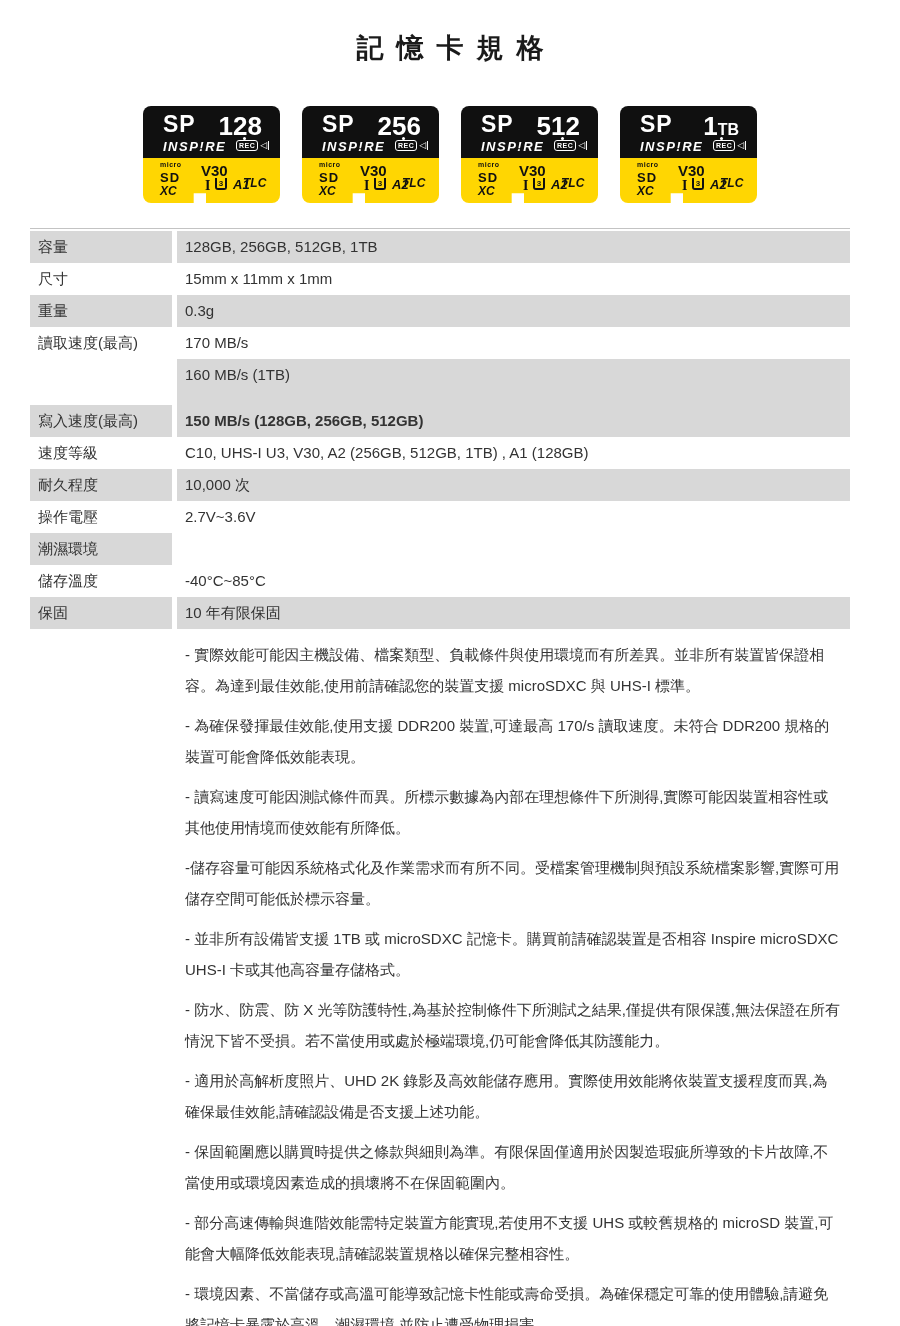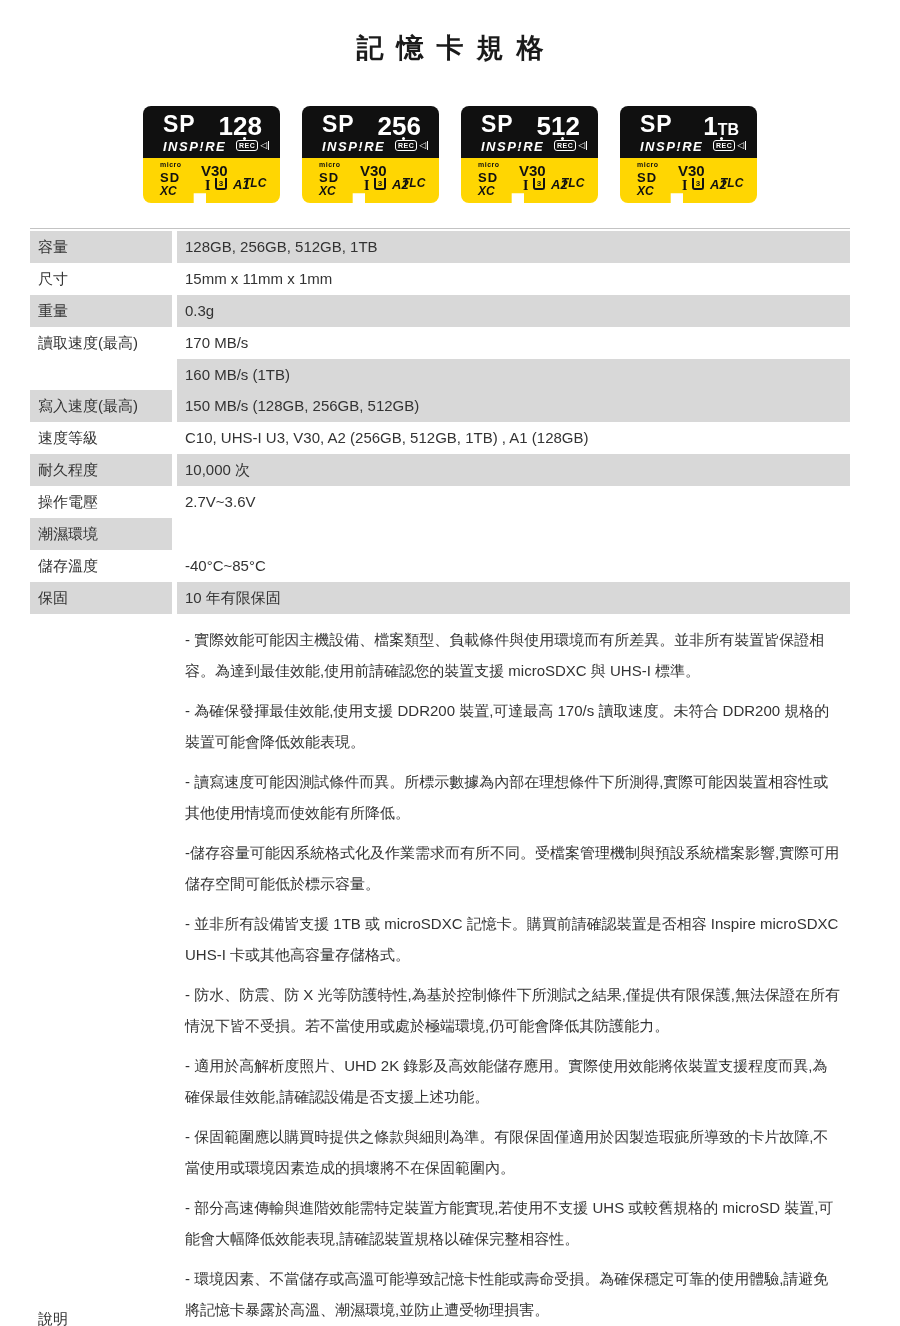--- a/index.html
+++ b/index.html
@@ -47,21 +47,21 @@
     font-style:italic; color:#111; }
 
   
   .spec-table { margin:25px 50px 0 30px; width:820px; border-top:1px solid #c3c3c3;
     padding-top:2px; font-size:15px; }
   .spec-row { display:flex; align-items:flex-end; }
   .row-label { width:142px; padding:7px 8px; line-height:18px; flex-shrink:0; }
   .row-value { flex:1; margin-left:5px; padding:7px 8px; line-height:18px; }
   .spec-row:nth-child(odd) .row-label,
   .spec-row:nth-child(odd) .row-value { background:#d8d8d8; }
-  .cell-line + .cell-line { margin-top:13px; }
+  .cell-line + .cell-line { margin-top:28px;font-weight:bold; }
   .notes-row .row-label { padding-top:13px; }
   .notes-row .row-value { padding-top:10px; padding-bottom:10px; }
   .note-p { line-height:31px; }
   .note-p + .note-p { margin-top:9px; }
 </style>
 </head>
 <body>
 
 <div class="page-title">記憶卡規格</div>
 

